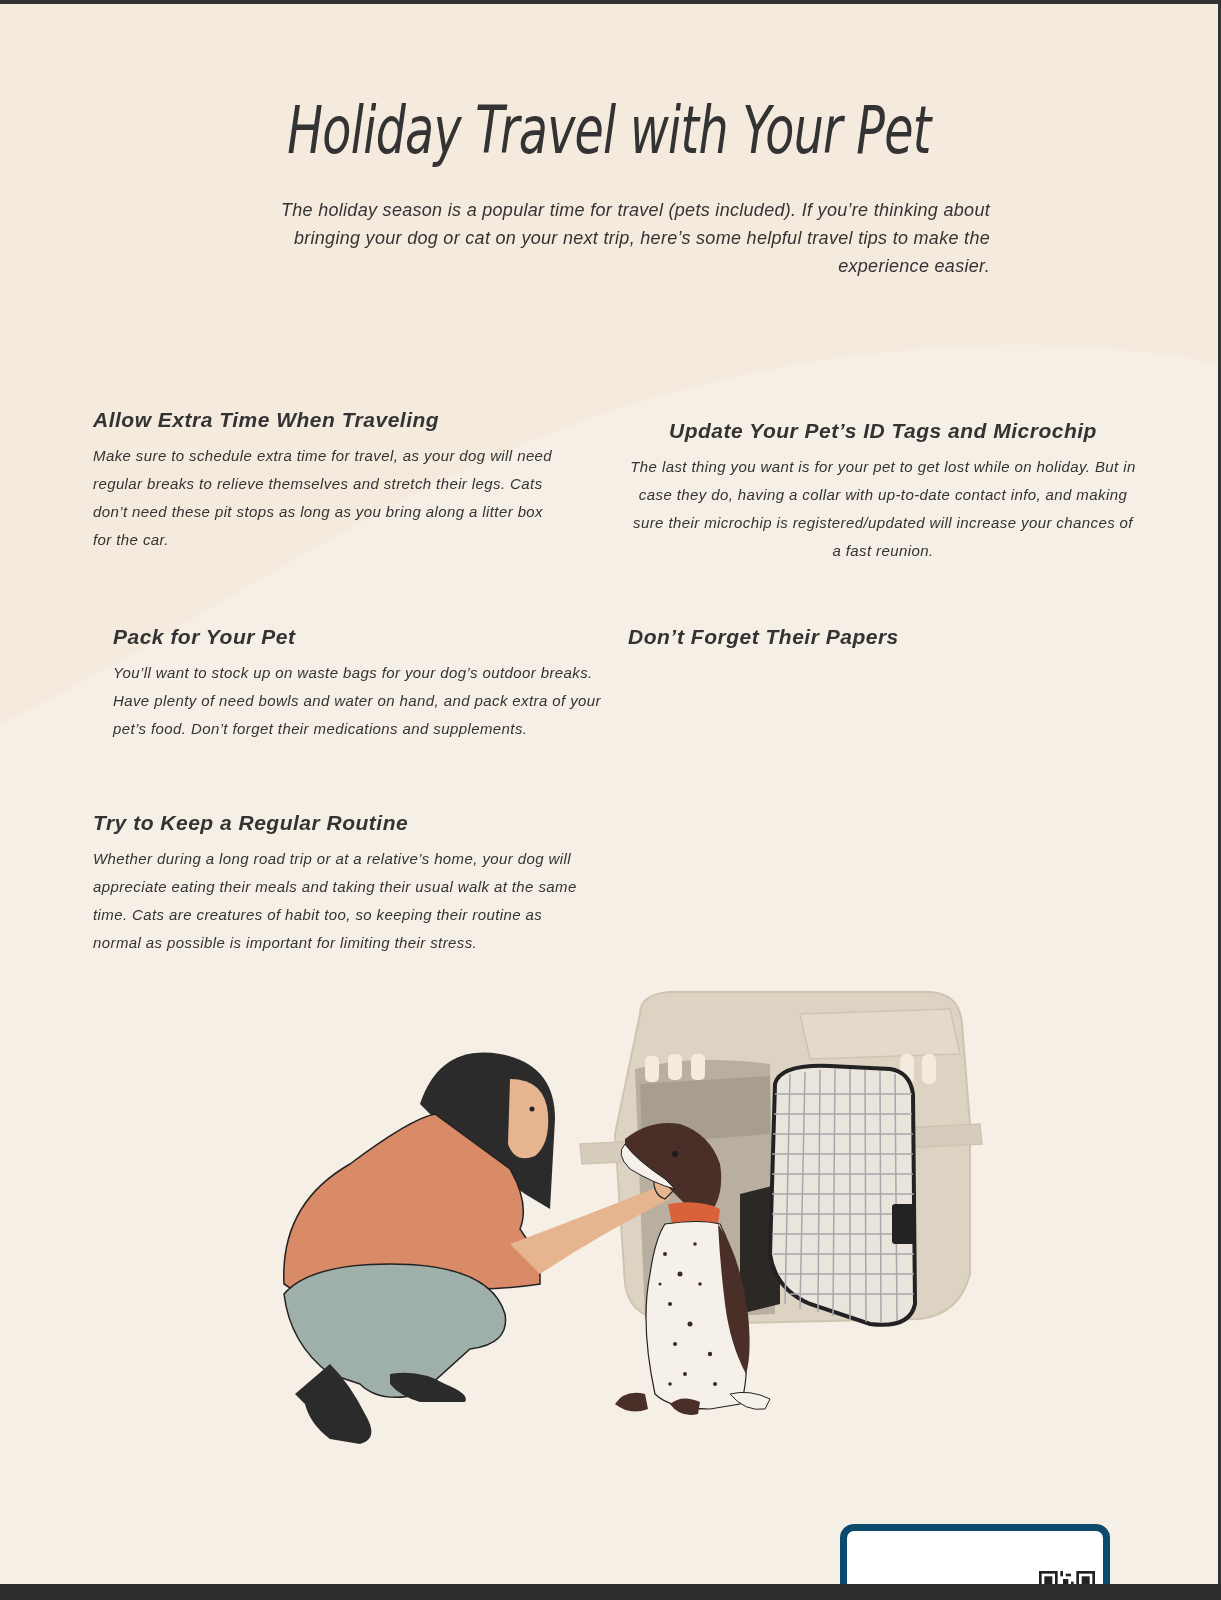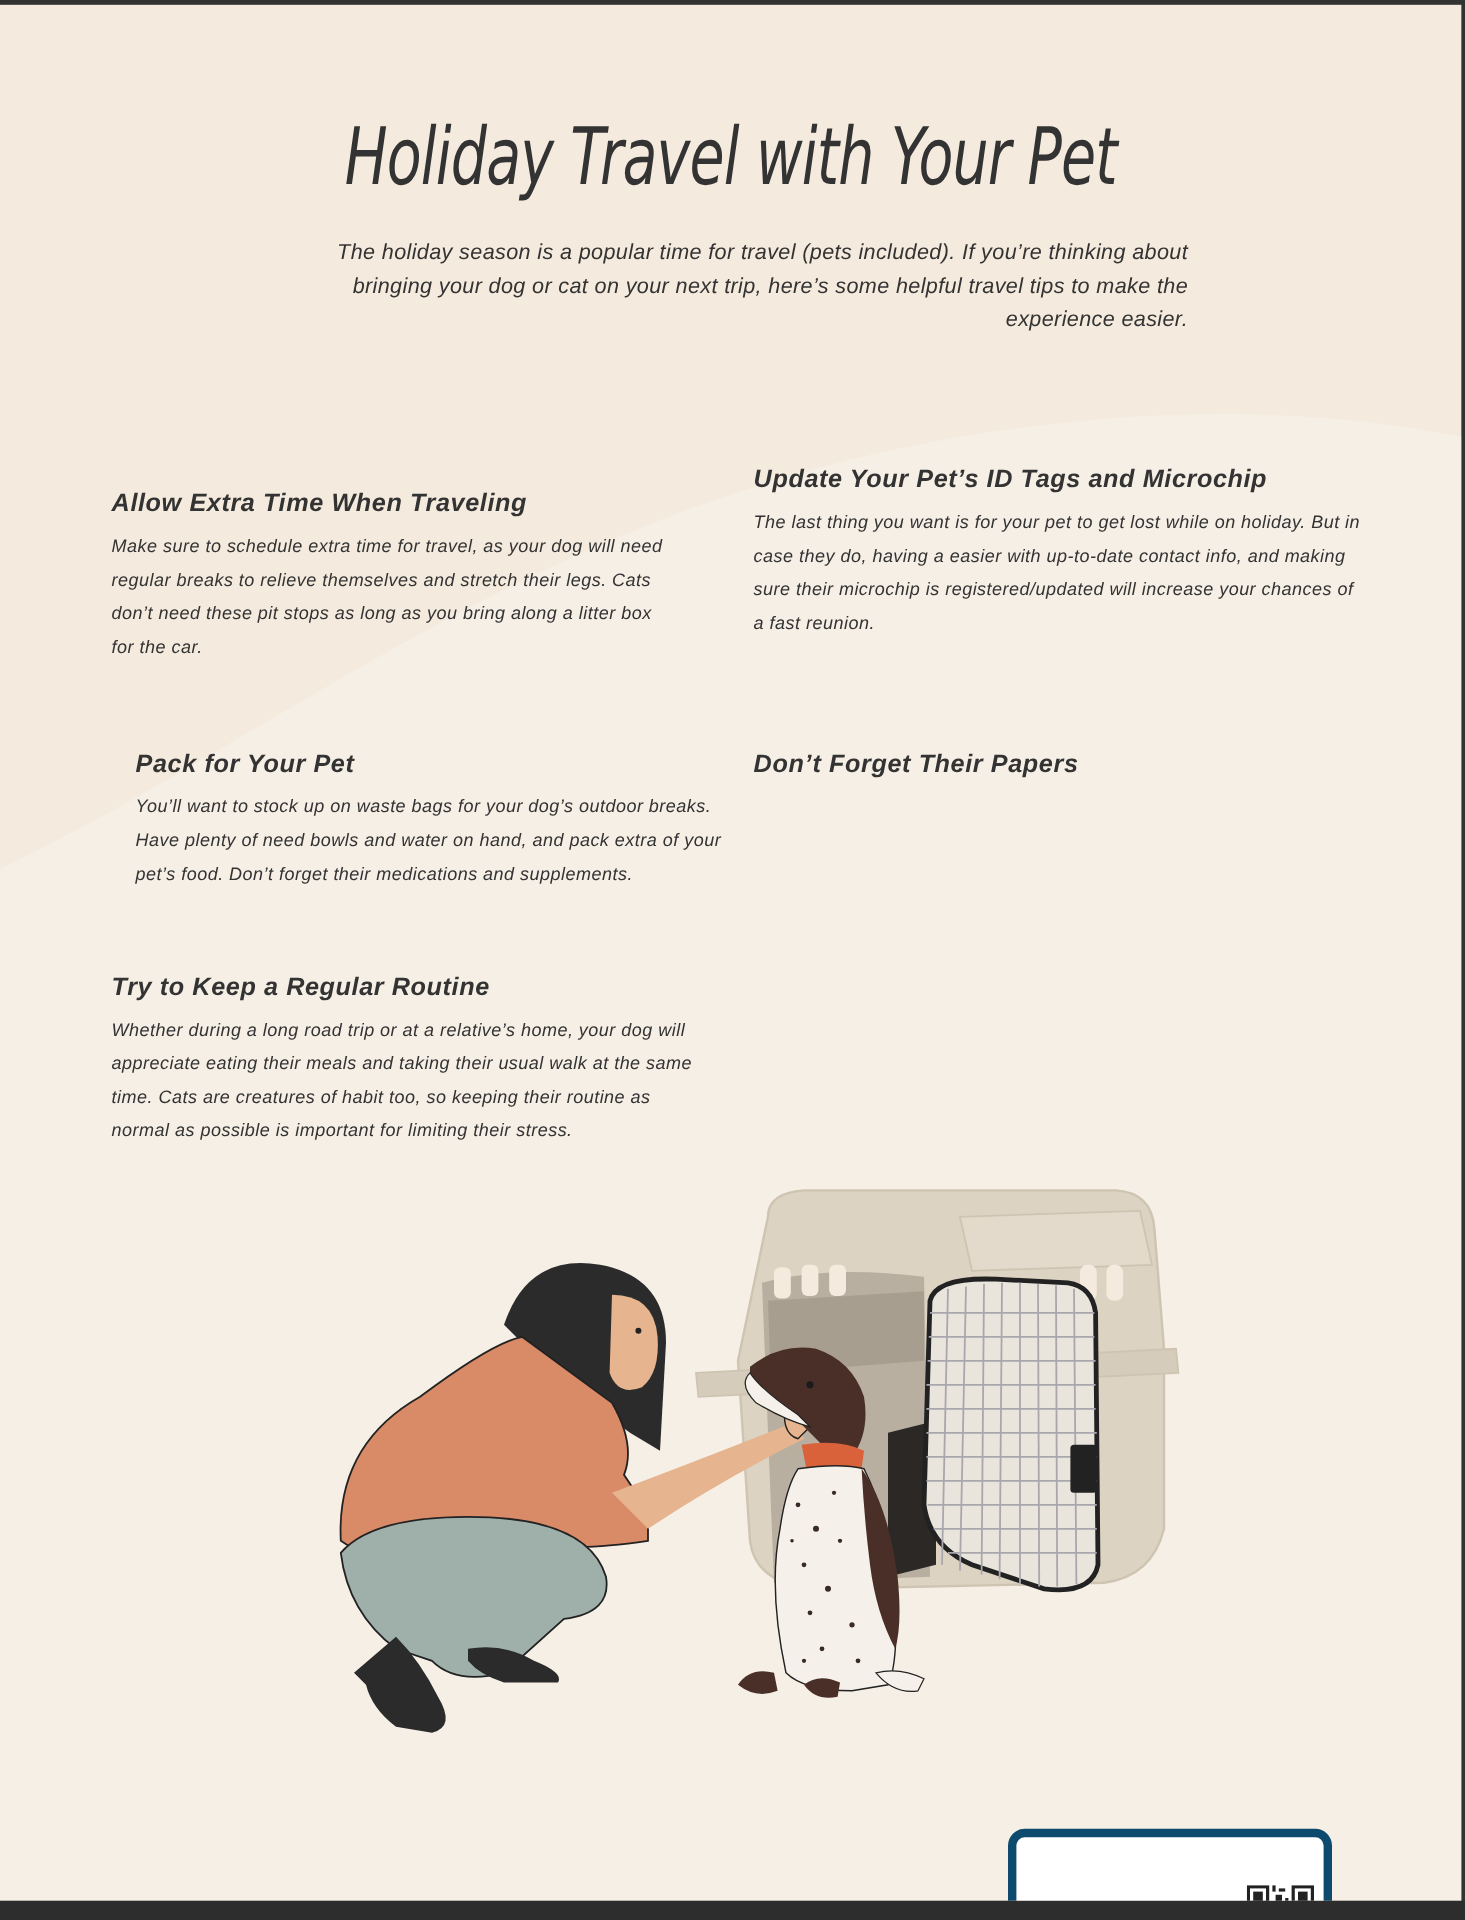--- a/index.html
+++ b/index.html
@@ -57,23 +57,23 @@
   </svg>
 
   <h1 class="title">Holiday Travel with Your Pet</h1>
   <p class="intro">The holiday season is a popular time for travel (pets included). If you’re thinking about bringing your dog or cat on your next trip, here’s some helpful travel tips to make the experience easier.</p>
 
   <div class="tip" style="left:93px; top:404px; width:460px;">
     <h2>Allow Extra Time When Traveling</h2>
     <p>Make sure to schedule extra time for travel, as your dog will need regular breaks to relieve themselves and stretch their legs. Cats don’t need these pit stops as long as you bring along a litter box for the car.</p>
   </div>
 
-  <div class="tip" style="left:628px; top:384px; width:510px;">
+  <div class="tip" style="left:628px; top:415px; width:510px;text-align:center;">
     <h2>Update Your Pet’s ID Tags and Microchip</h2>
-    <p>The last thing you want is for your pet to get lost while on holiday. But in case they do, having a easier with up-to-date contact info, and making sure their microchip is registered/updated will increase your chances of a fast reunion.</p>
+    <p>The last thing you want is for your pet to get lost while on holiday. But in case they do, having a collar with up-to-date contact info, and making sure their microchip is registered/updated will increase your chances of a fast reunion.</p>
   </div>
 
   <div class="tip" style="left:93px; top:621px; width:515px;margin-left:20px;">
     <h2>Pack for Your Pet</h2>
     <p>You’ll want to stock up on waste bags for your dog’s outdoor breaks. Have plenty of need bowls and water on hand, and pack extra of your pet’s food. Don’t forget their medications and supplements.</p>
   </div>
 
   <div class="tip" style="left:628px; top:621px; width:510px;">
     <h2>Don’t Forget Their Papers</h2>
   </div>

